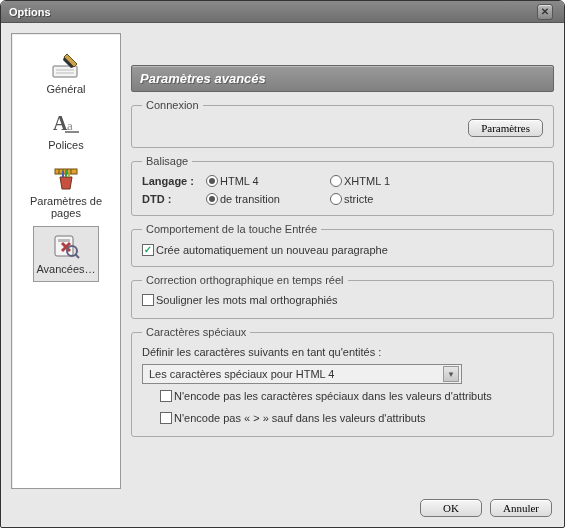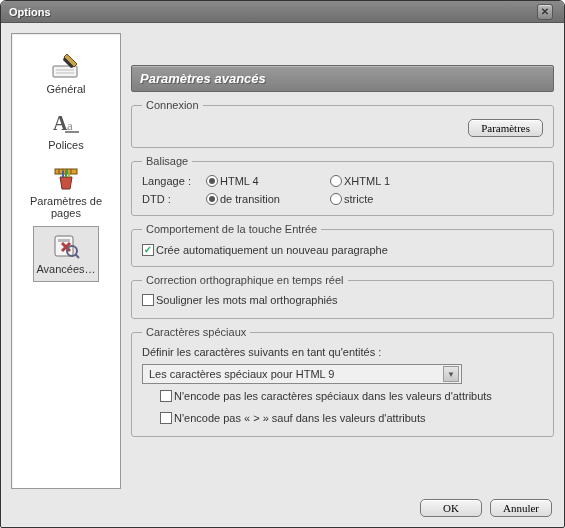--- a/index.html
+++ b/index.html
@@ -130,21 +130,21 @@
     background: linear-gradient(to bottom,#f6f6f6,#dcdcdc);
     border: 1px solid #777;
     border-radius: 5px;
     padding: 2px 12px;
     font-family: Liberation Serif, serif;
     font-size: 11px;
     cursor: pointer;
     box-shadow: inset 0 1px 0 #fff;
     min-width: 62px;
   }
-  .lbl-col { width: 56px; }
+  .lbl-col { width: 56px; font-weight: bold; }
   .radio, .check {
     display: inline-flex; align-items: center; gap: 2px; cursor: pointer;
     margin-right: 6px;
   }
   .radio-dot {
     width: 12px; height: 12px; border: 1px solid #666; border-radius: 50%;
     background: #fff; display: inline-flex; align-items: center; justify-content: center;
   }
   .radio.checked .radio-dot::after {
     content: ""; width: 6px; height: 6px; background: #555; border-radius: 50%;
@@ -304,21 +304,21 @@
           <label class="check">
             <span class="check-box"></span>
             <span>Souligner les mots mal orthographiés</span>
           </label>
         </fieldset>
 
         <fieldset>
           <legend>Caractères spéciaux</legend>
           <div class="group-desc">Définir les caractères suivants en tant qu'entités :</div>
           <div class="select">
-            <span>Les caractères spéciaux pour HTML 9</span>
+            <span>Les caractères spéciaux pour HTML 4</span>
             <span class="select-arrow">▾</span>
           </div>
           <div class="indent" style="margin-top:6px;">
             <label class="check">
               <span class="check-box"></span>
               <span>N'encode pas les caractères spéciaux dans les valeurs d'attributs</span>
             </label>
           </div>
           <div class="indent" style="margin-top:8px;">
             <label class="check">

